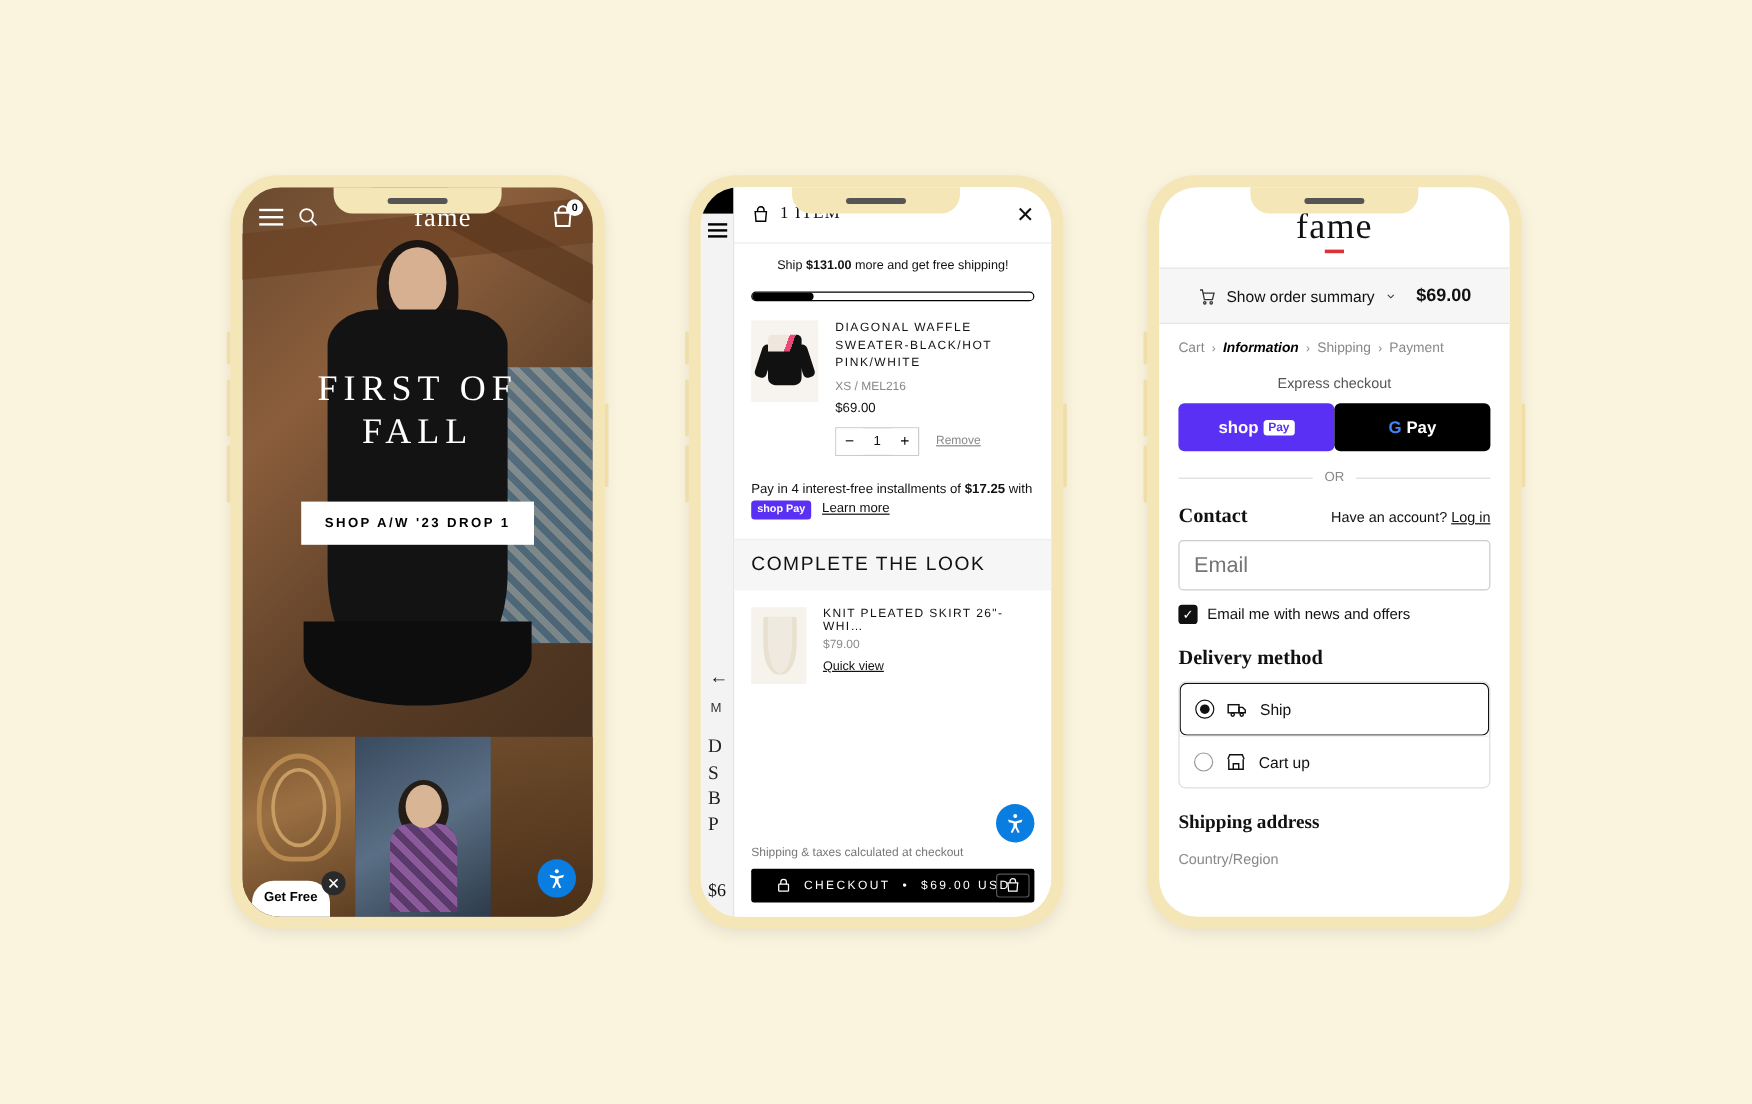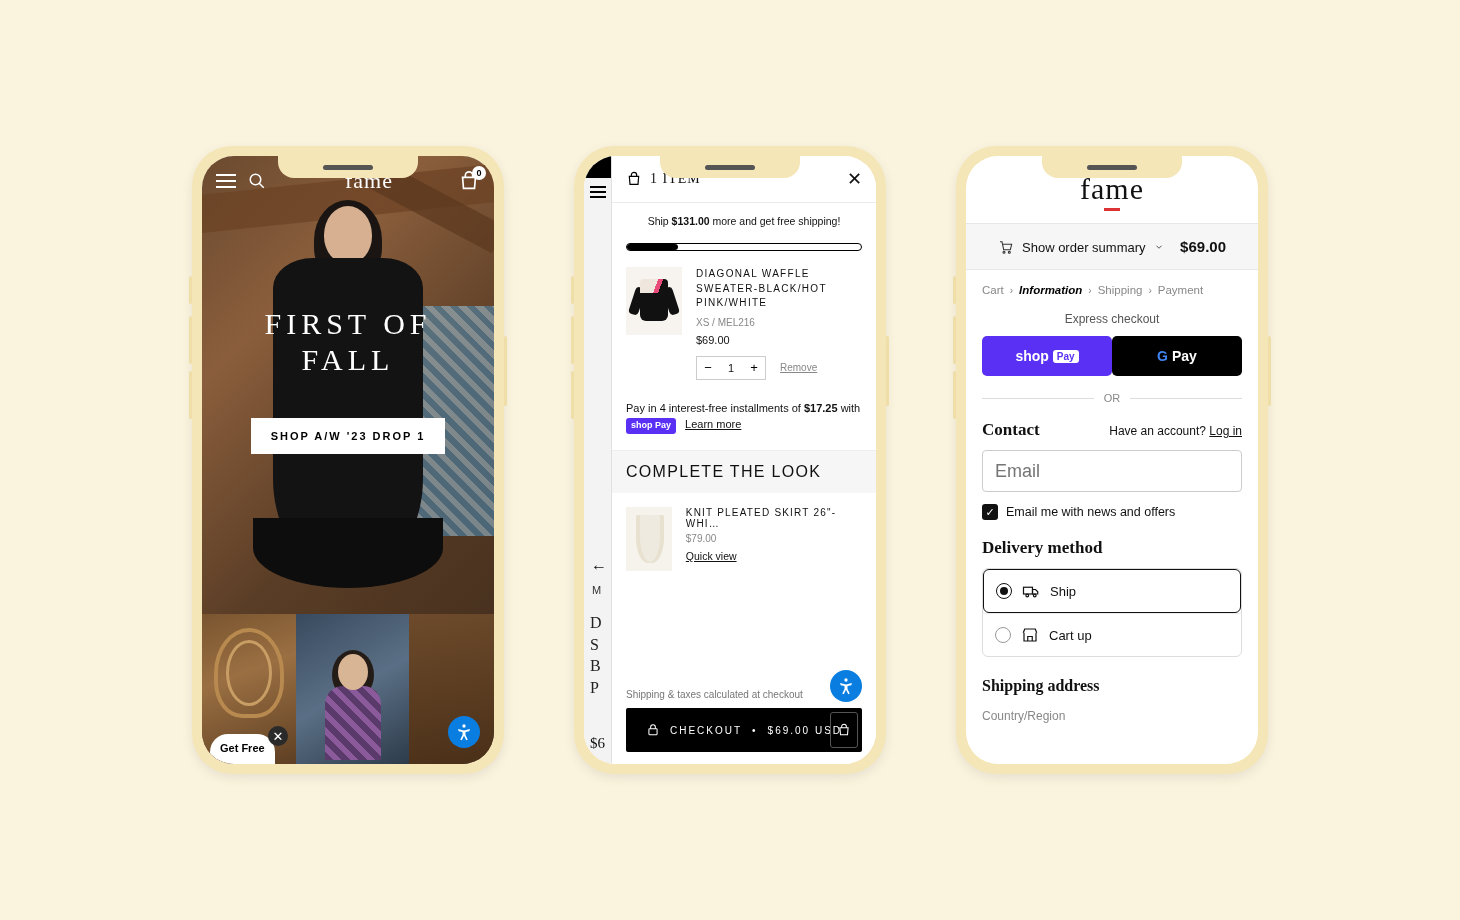--- a/index.html
+++ b/index.html
@@ -149,21 +149,21 @@
 .p2-rec { display:flex; padding:14px; gap:14px; }
 .p2-rec-thumb { width:48px; height:64px; background:#f6f3ed; position:relative;}
 .p2-skirt { position:absolute; top:8px; left:10px; width:28px; height:48px; background:#efeadf; border-radius:2px 2px 12px 12px / 2px 2px 26px 26px; box-shadow:inset 4px 0 0 #e8e1d0, inset -4px 0 0 #e8e1d0;}
 .p2-rec-name { font-size:10px; letter-spacing:1.2px;}
 .p2-rec-price { font-size:10px; color:#888; margin-top:4px;}
 .p2-quick { font-size:10.5px; text-decoration:underline; margin-top:6px;}
 .p2-spacer { flex:1; }
 .p2-access { position:absolute; bottom:62px; right:14px; width:32px; height:32px; background:#0a7de0; border-radius:50%; display:flex;align-items:center;justify-content:center;}
 .p2-foot { padding:8px 14px 12px; }
 .p2-calc { font-size:10px; color:#777; text-align:left; margin-bottom:8px;}
-.p2-checkout { background:#000; color:#fff; height:44px; border-radius:2px; display:flex; align-items:center; justify-content:center; gap:10px; font-size:10px; letter-spacing:2px; position:relative;}
+.p2-checkout { background:#000; color:#fff; height:28px; border-radius:2px; display:flex; align-items:center; justify-content:center; gap:10px; font-size:10px; letter-spacing:2px; position:relative;}
 .p2-checkout .sq { position:absolute; right:4px; top:4px; bottom:4px; width:28px; border:1px solid #555; border-radius:3px; display:flex;align-items:center;justify-content:center;}
 
 
 .p3 { font-size:13px; color:#111;}
 .p3-logo { text-align:center; padding:16px 0 12px; font-family:Georgia,serif; font-size:30px; letter-spacing:1px; position:relative;}
 .p3-logo .dash{ display:block; width:16px; height:3px; background:#d33; margin:2px auto 0;}
 .p3-summary { display:flex; align-items:flex-end; padding:14px 32px; background:#f6f6f6; border-top:1px solid #e7e7e7; border-bottom:1px solid #e7e7e7;}
 .p3-summary .lbl{ flex:1; display:flex; align-items:center; gap:8px; font-size:13px;}
 .p3-total { font-weight:700; font-size:15px;}
 .p3-crumbs { display:flex; gap:6px; padding:14px 16px; font-size:11.5px; color:#888; align-items:center; flex-wrap:wrap;}

